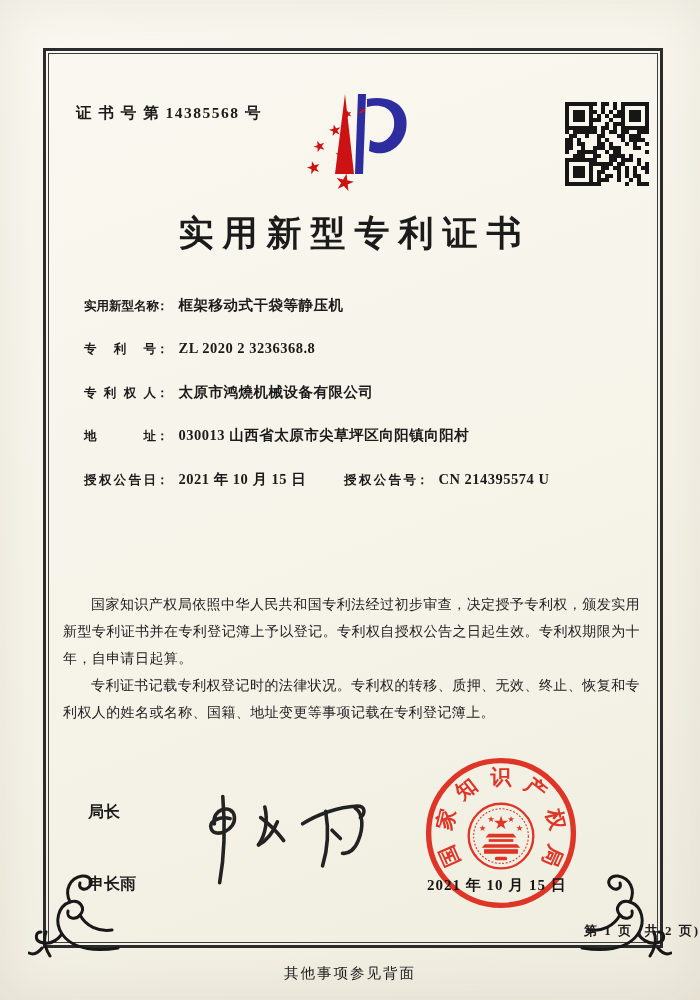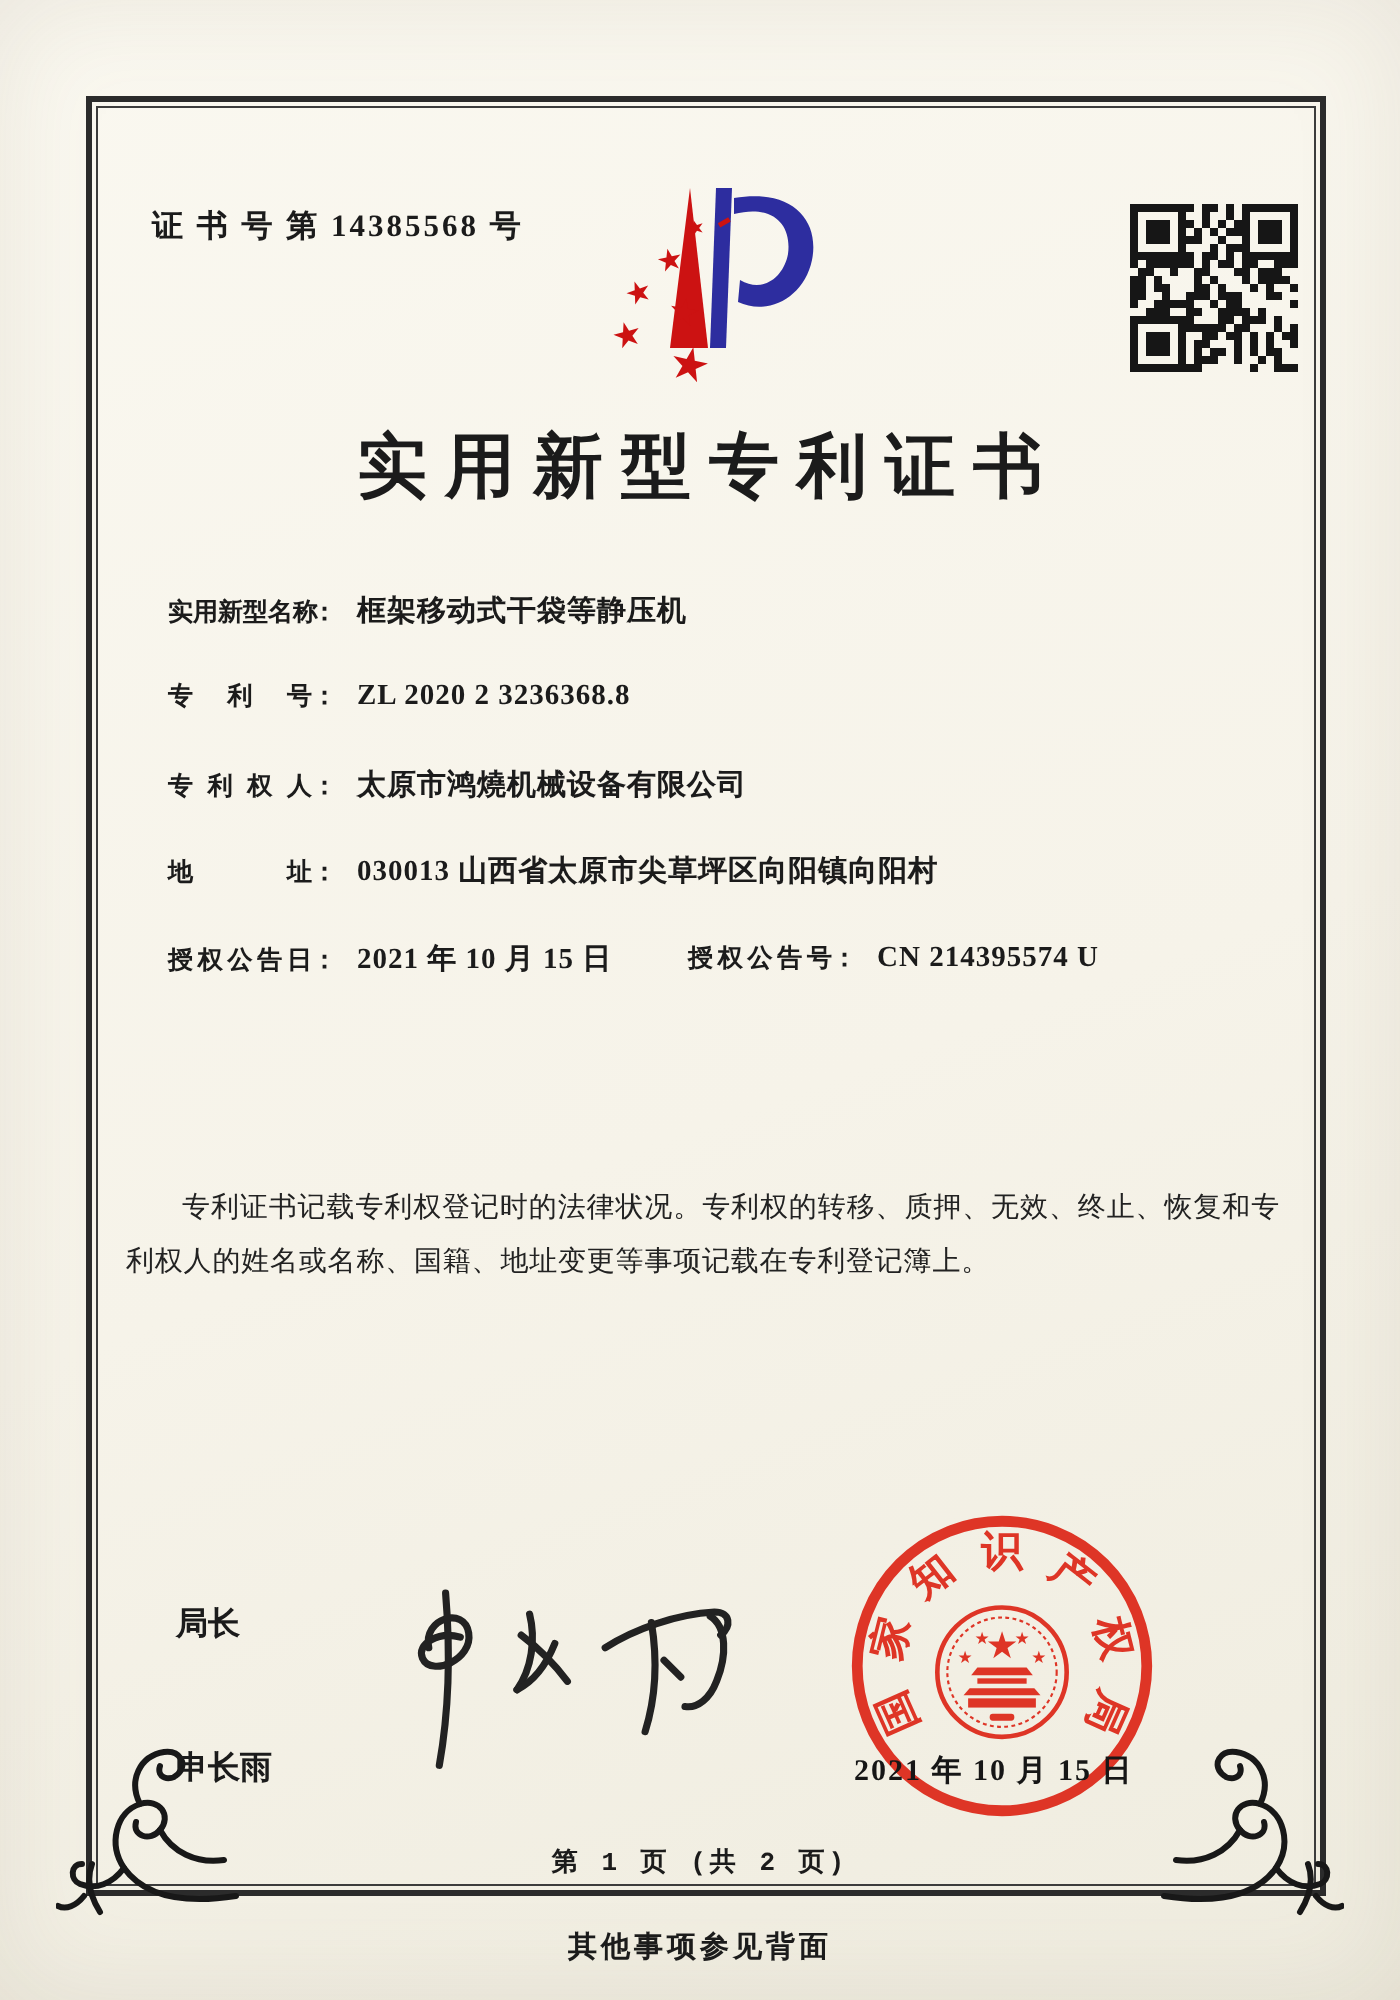--- a/index.html
+++ b/index.html
@@ -39,22 +39,22 @@
   .body-text p{margin:0;text-indent:2em;}
   
   .signer-title{position:absolute;left:88px;top:802px;font-size:16px;font-weight:600;}
   .signer-name{position:absolute;left:88px;top:850px;font-size:16px;font-weight:600;margin-top:24px;}
   .signature{position:absolute;left:185px;top:790px;width:210px;height:95px;}
   
   .seal{position:absolute;left:424px;top:756px;width:154px;height:154px;opacity:.94;}
   .seal-date{position:absolute;left:427px;top:876px;font-size:15px;font-weight:700;
     letter-spacing:1px;color:#161616;z-index:5;}
   
-  .page-ind{position:absolute;left:0;top:922px;width:100%;text-align:center;font-size:13px;font-weight:600;letter-spacing:2px;font-family:Liberation Mono, monospace;}
-  .back-note{position:absolute;left:0;top:964px;width:100%;text-align:center;font-size:14.5px;font-weight:700;letter-spacing:2px;}
+  .page-ind{position:absolute;left:0;top:922px;width:100%;text-align:right;font-size:13px;font-weight:600;letter-spacing:2px;}
+  .back-note{position:absolute;left:0;top:964px;width:100%;text-align:center;font-size:14.5px;font-weight:400;letter-spacing:2px;}
   
   .flourish{position:absolute;width:92px;height:92px;}
   .flourish.fl-left{left:28px;top:866px;}
   .flourish.fl-right{left:580px;top:866px;transform:scaleX(-1);}
 </style>
 </head>
 <body>
 
 <div class="paper-vignette"></div>
 
@@ -368,20 +368,21 @@
     <span>
       <span class="lbl">授权公告日</span><span class="colon">：</span><span class="val">2021 年 10 月 15 日</span>
     </span>
     <span class="grant-second">
       <span class="lbl">授权公告号</span><span class="colon">：</span><span class="val">CN 214395574 U</span>
     </span>
   </div>
 </div>
 
 <div class="body-text">
+  <p>国家知识产权局依照中华人民共和国专利法经过初步审查，决定授予专利权，颁发实用新型专利证书并在专利登记簿上予以登记。专利权自授权公告之日起生效。专利权期限为十年，自申请日起算。</p>
   <p>专利证书记载专利权登记时的法律状况。专利权的转移、质押、无效、终止、恢复和专利权人的姓名或名称、国籍、地址变更等事项记载在专利登记簿上。</p>
 </div>
 
 <div class="signer-title">局长</div>
 <div class="signer-name">申长雨</div>
 
 <svg class="signature" viewBox="0 0 200 90">
   <g fill="none" stroke="#222" stroke-width="3.4" stroke-linecap="round">
     <path d="M28,32 C25,18 45,12 47,25 C49,38 29,46 25,37 C22,30 33,24 43,27"></path>
     <path d="M36,6 C38,30 38,60 33,88"></path>

